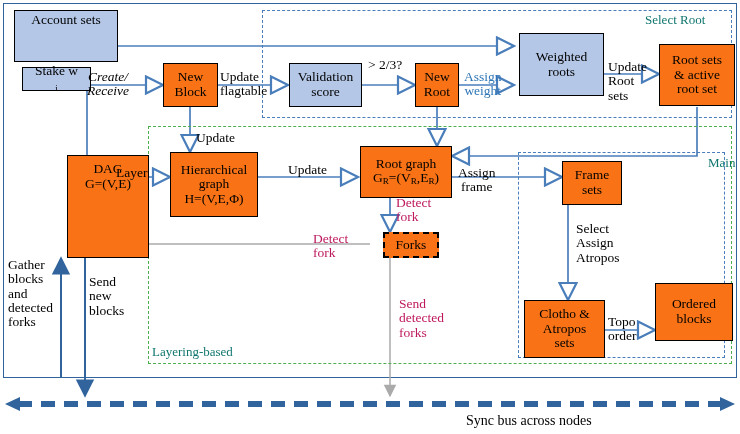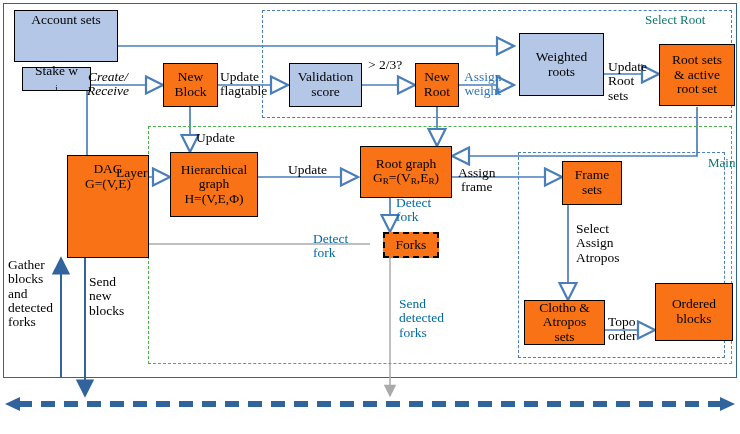--- a/index.html
+++ b/index.html
@@ -16,35 +16,36 @@
 
   .grp{position:absolute;box-sizing:border-box;z-index:1;}
   .grp.blue{border:1.5px dashed #4a7ebb;}
   .grp.green{border:1.5px dashed #4fae4f;}
   .grp-label{position:absolute;color:#0f766e;font-size:13px;white-space:nowrap;}
 
   .outer{position:absolute;box-sizing:border-box;border:1.6px solid #31639c;z-index:0;}
 
   .lbl{position:absolute;color:#000;font-size:13.5px;line-height:1.06;z-index:6;white-space:nowrap;}
   .lbl.blue{color:#2e75b6;}
-  .lbl.gray{color:#0369a1;}
+  .lbl.gray{color:#be185d;}
   .lbl.c{text-align:center;}
   sub{font-size:0.68em;vertical-align:-0.25em;}
 </style>
 </head>
 <body>
 
 <div id="stage">
 
   <div class="outer" style="left:3px;top:3px;width:734px;height:375px;"></div>
 
   <div class="grp blue" style="left:262px;top:10px;width:470px;height:108px;"></div>
   <div class="grp-label" style="left:645px;top:12px;">Select Root</div>
 
   <div class="grp green" style="left:148px;top:126px;width:584px;height:238px;"></div>
+  <div class="grp-label" style="left:152px;top:344px;">Layering-based</div>
 
   <div class="grp blue" style="left:518px;top:152px;width:207px;height:206px;"></div>
   <div class="grp-label" style="left:684px;top:155px;margin-left:24px;">Main</div>
 
   <svg id="wires" viewBox="0 0 740 434">
     <defs>
       <marker id="ah" viewBox="0 0 12 12" refX="11" refY="6" markerWidth="12" markerHeight="12" orient="auto-start-reverse">
         <path d="M1,1 L11,6 L1,11 z" fill="#ffffff" stroke="#4a7ebb" stroke-width="1.3"></path>
       </marker>
       <marker id="ahg" viewBox="0 0 12 12" refX="11" refY="6" markerWidth="12" markerHeight="12" orient="auto-start-reverse">
@@ -158,21 +159,21 @@
 
   <div class="box dashed" style="left:383px;top:232px;width:56px;height:26px;font-size:13.5px;">
     <span>Forks</span>
   </div>
 
   <div class="box" style="left:562px;top:161px;width:60px;height:44px;font-size:13.5px;">
     <span>Frame</span>
     <span>sets</span>
   </div>
 
-  <div class="box" style="left:524px;top:300px;width:81px;height:45px;font-size:13.5px;">
+  <div class="box" style="left:524px;top:300px;width:81px;height:58px;font-size:13.5px;">
     <span>Clotho &amp;</span>
     <span>Atropos</span>
     <span>sets</span>
   </div>
 
   <div class="box" style="left:655px;top:283px;width:78px;height:58px;font-size:13.5px;">
     <span>Ordered</span>
     <span>blocks</span>
   </div>
 
@@ -252,14 +253,17 @@
     <span>detected</span><br>
     <span>forks</span>
   </div>
 
   <div class="lbl" style="left:89px;top:275px;">
     <span>Send</span><br>
     <span>new</span><br>
     <span>blocks</span>
   </div>
 
+  <div class="lbl" style="left:466px;top:414px;font-size:14px;">
+    <span>Sync bus across nodes</span>
+  </div>
 
 </div>
 
 </body></html>

